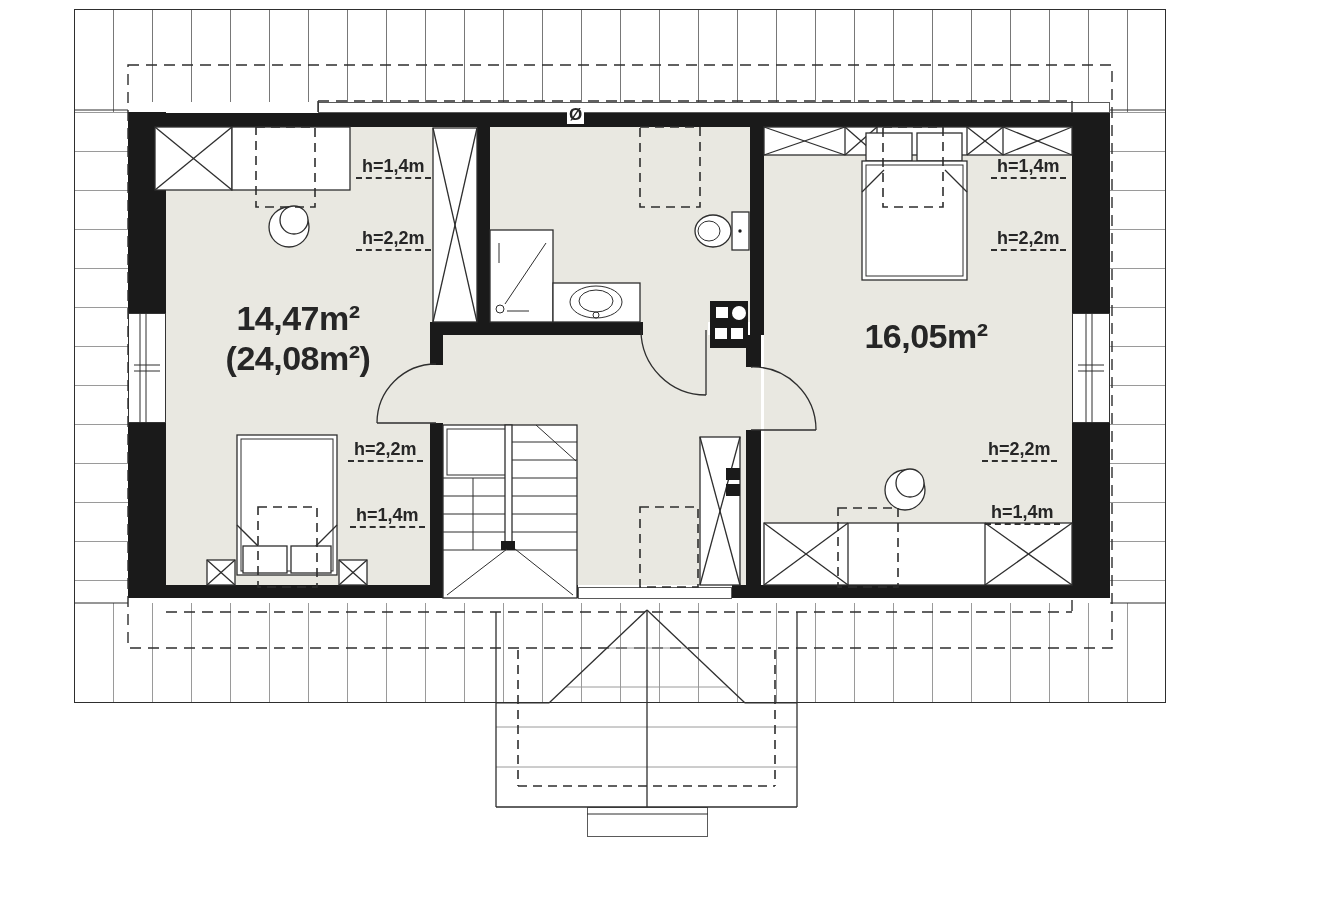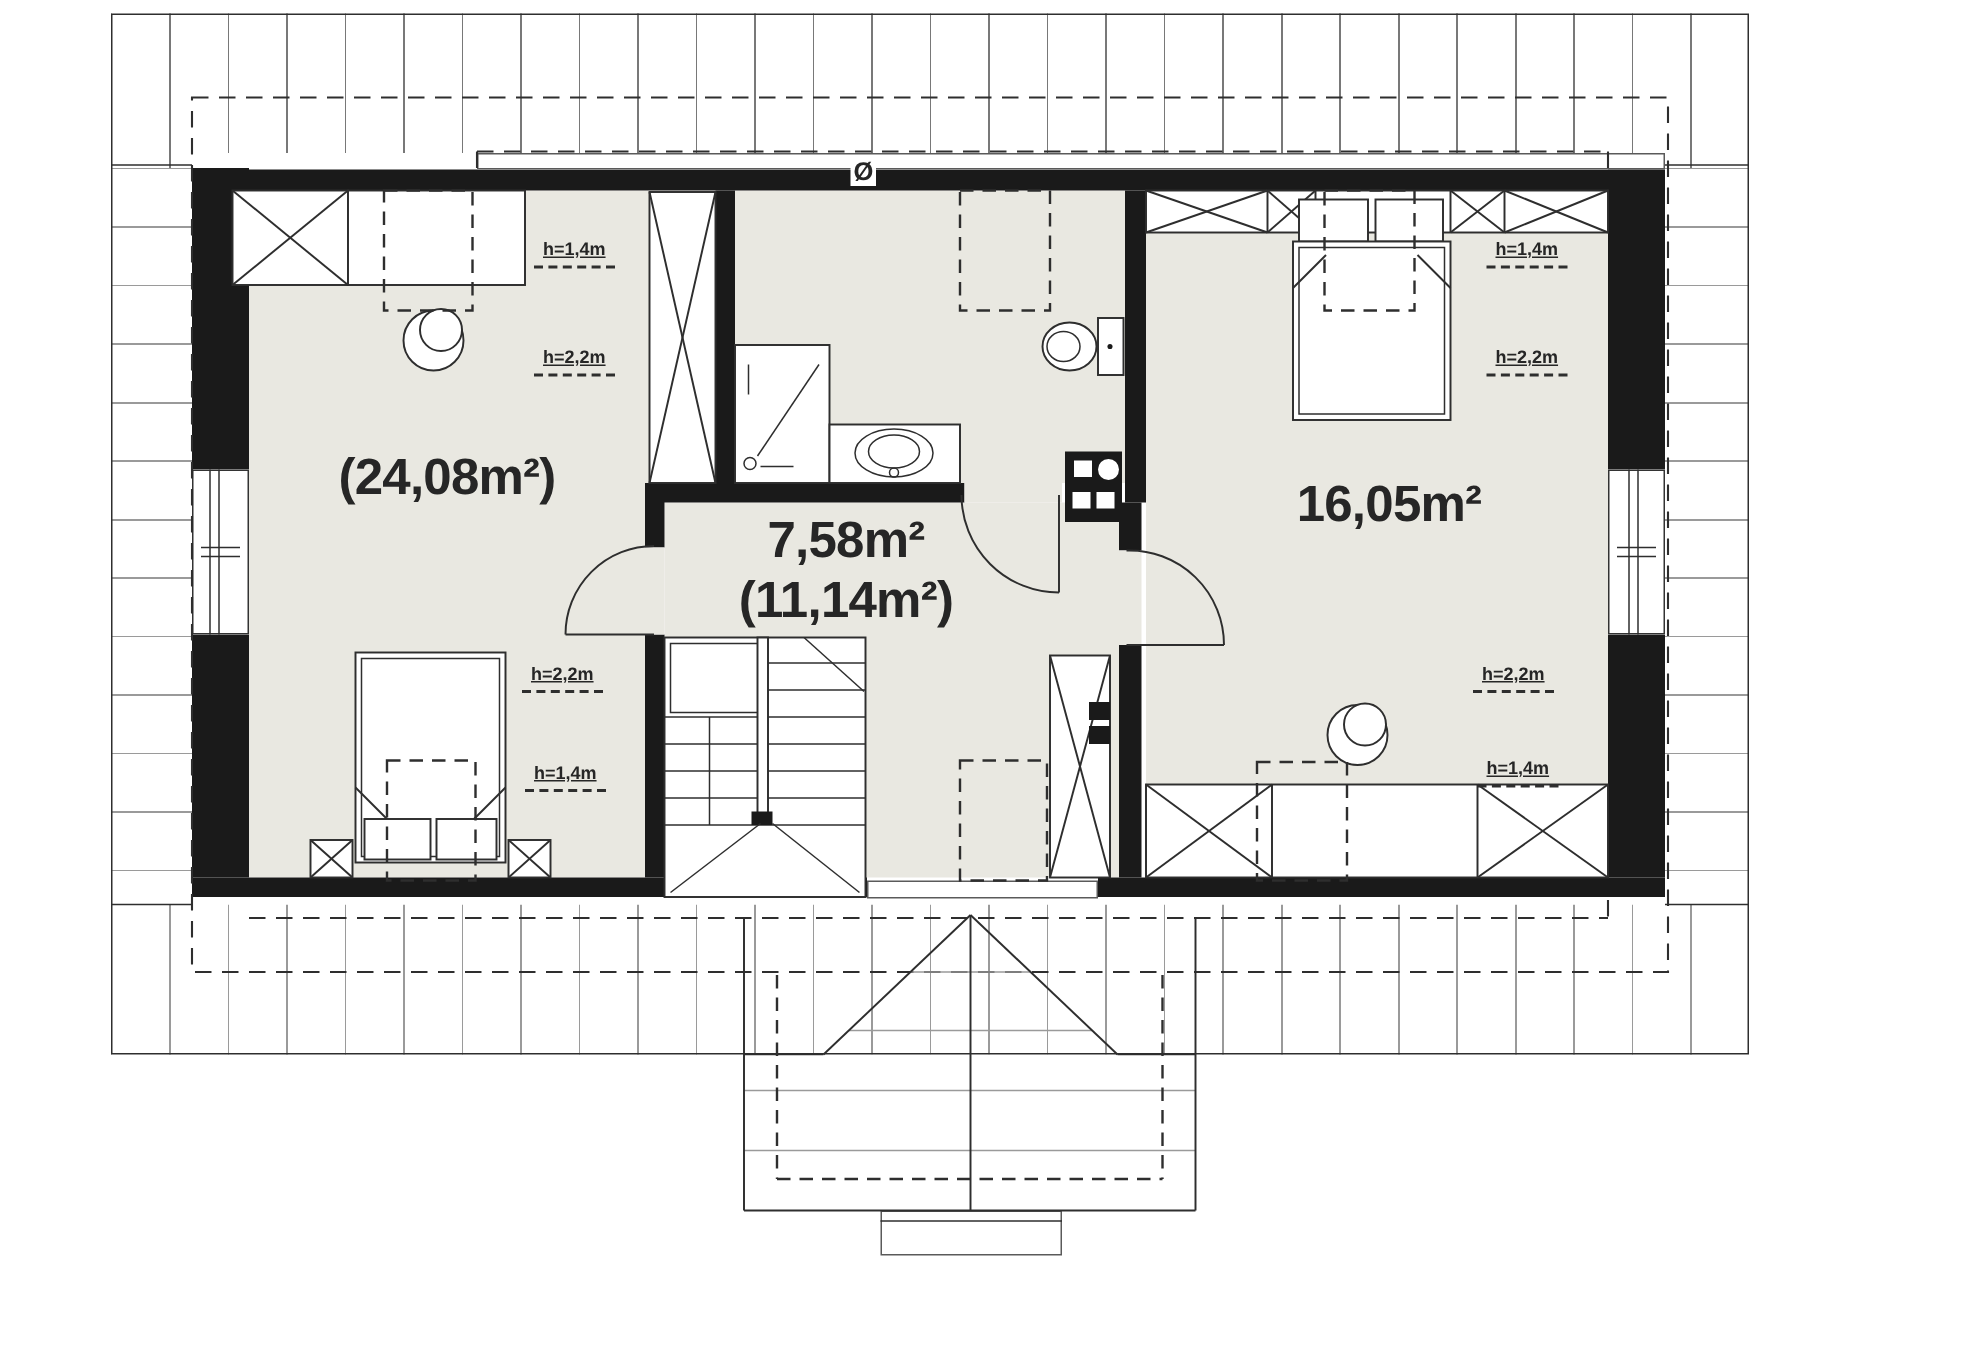--- a/index.html
+++ b/index.html
@@ -7,22 +7,22 @@
           font-family:"Liberation Sans",sans-serif;}
   .wall{position:absolute;background:var(--wall);}
   .floor{position:absolute;background:var(--floor);}
   .hatch-top{position:absolute;background:repeating-linear-gradient(to right,var(--hatch-dark) 0 1px,transparent 1px 39px);}
   .hatch-bottom{position:absolute;background:repeating-linear-gradient(to right,var(--hatch-light) 0 1px,transparent 1px 39px);}
   .hatch-left,.hatch-right{position:absolute;background:repeating-linear-gradient(to bottom,var(--hatch-light) 0 1px,transparent 1px 39px);}
   .whitebox{position:absolute;background:#fff;}
   .strip{position:absolute;background:#fff;border:1px solid #5a5a5a;box-sizing:border-box;}
   .room-label{position:absolute;text-align:center;font-weight:bold;font-size:34px;line-height:40px;
               color:var(--text);letter-spacing:-0.5px;}
-  .h-label{position:absolute;font-weight:bold;font-size:12px;line-height:20px;color:var(--text);
-           border-bottom:2px dashed var(--line);padding:0 6px 1px;text-decoration:underline;}
+  .h-label{position:absolute;font-weight:bold;font-size:18px;line-height:20px;color:var(--text);
+           border-bottom:2px dashed var(--line);padding:0 6px 1px;}
   .vent{position:absolute;font-weight:bold;font-size:17px;color:var(--text);background:#fff;
         line-height:18px;padding:0 2px;}
   svg.overlay{position:absolute;left:0;top:0;}
   svg .ln{stroke:var(--line);stroke-width:1.3;fill:none;}
   svg .lnw{stroke:var(--line);stroke-width:1.3;fill:#fff;}
   svg .thin{stroke:var(--line);stroke-width:1;fill:none;}
   svg .gray{stroke:var(--hatch-light);stroke-width:1;fill:none;}
   svg .dash{stroke:var(--line);stroke-width:1.4;fill:none;stroke-dasharray:11 7;}
   svg .dashw{stroke:var(--line);stroke-width:1.6;fill:none;stroke-dasharray:9 6;}
   svg .blk{fill:var(--wall);stroke:none;}
@@ -257,25 +257,22 @@
       <line class="thin" x1="496" y1="703" x2="549" y2="703"></line>
       <line class="thin" x1="745" y1="703" x2="797" y2="703"></line>
       <line class="thin" x1="587" y1="814" x2="708" y2="814"></line>
       <line class="dashw" x1="518" y1="650" x2="518" y2="786"></line>
       <line class="dashw" x1="775" y1="650" x2="775" y2="786"></line>
       <line class="dashw" x1="518" y1="786" x2="775" y2="786"></line>
     </g>
   </svg>
 
   <div class="room-label" style="left:168px;top:298px;width:260px;">
+    <div>14,47m²</div>
     <div>(24,08m²)</div>
-  </div>
-  <div class="room-label" style="left:458px;top:340px;width:212px;">
-    <div>7,58m²</div>
-    <div>(11,14m²)</div>
   </div>
   <div class="room-label" style="left:816px;top:316px;width:220px;">
     <div>16,05m²</div>
   </div>
 
   <span class="h-label" style="left:356px;top:156px;">h=1,4m</span>
   <span class="h-label" style="left:356px;top:228px;">h=2,2m</span>
   <span class="h-label" style="left:348px;top:439px;">h=2,2m</span>
   <span class="h-label" style="left:350px;top:505px;">h=1,4m</span>
   <span class="h-label" style="left:991px;top:156px;">h=1,4m</span>

